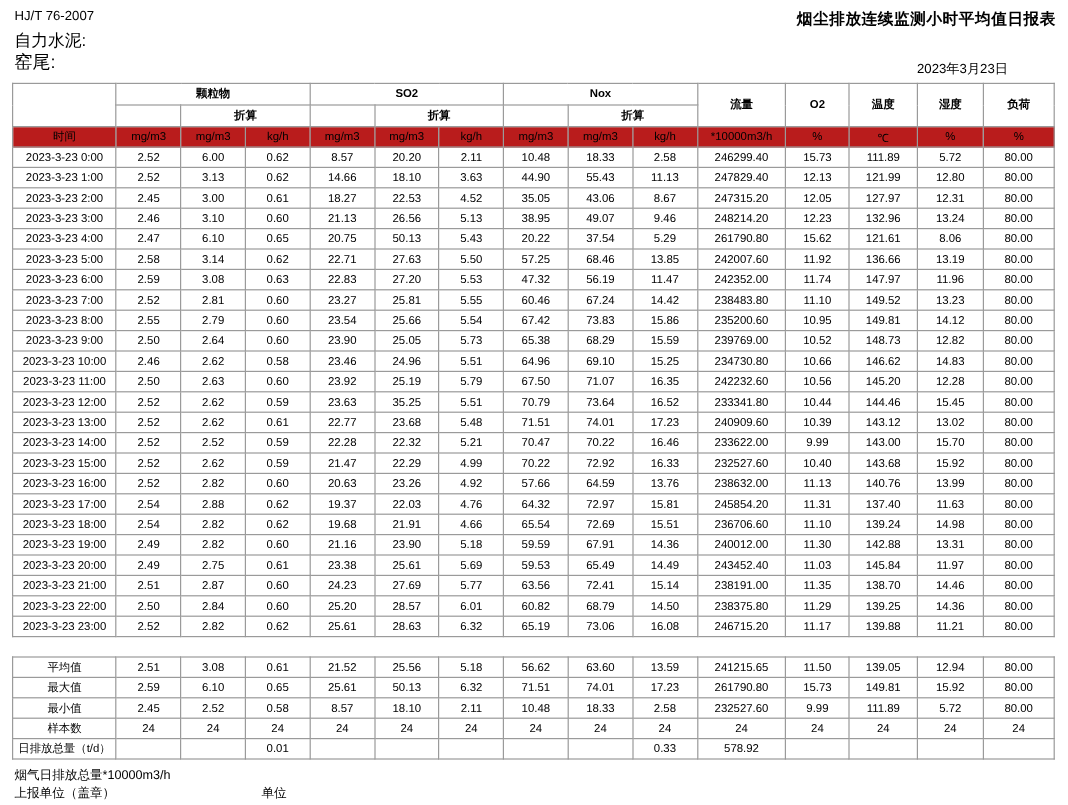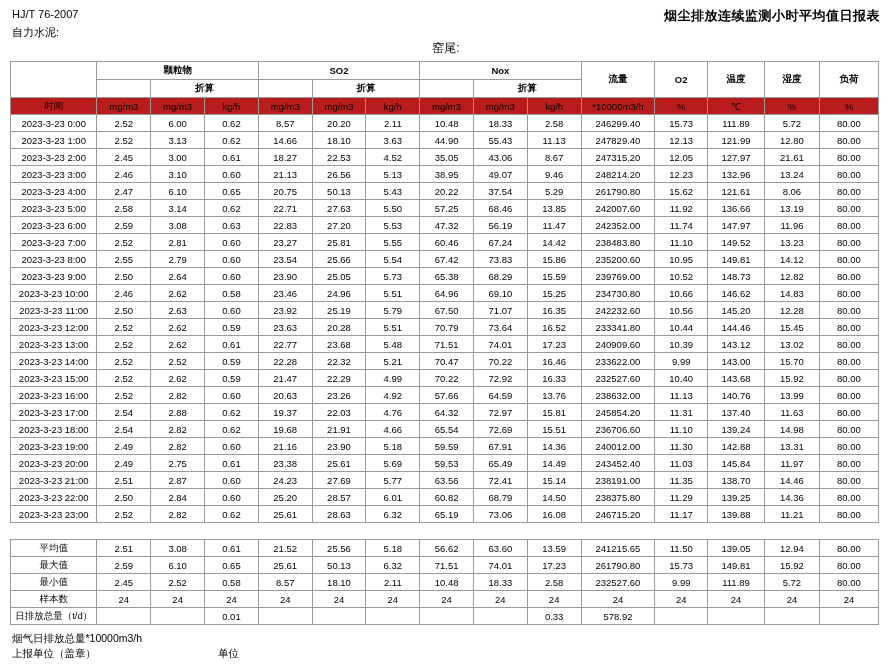--- a/index.html
+++ b/index.html
@@ -8,22 +8,22 @@
     width: 890px;
     height: 671px;
     background: #ffffff;
     font-family: "Liberation Sans", sans-serif;
     font-size: 10px;
     color: #000;
   }
   .page { position: relative; width: 890px; height: 671px; padding: 6px 10px 0 10px; }
   .std-no { font-size: 11px; margin: 2px 0 0 2px; }
   .doc-title { text-align: right; font-weight: bold; font-size: 13px; margin-top: -13px; letter-spacing: 0.5px; }
-  .meta-line { font-size: 11px; margin-left: 2px; }
-  .meta-line2 { font-size: 12px; margin-left: 2px; text-align: center; }
+  .meta-line { font-size: 14px; margin-left: 2px; }
+  .meta-line2 { font-size: 15px; margin-left: 2px; }
   .date-line { text-align: right; font-size: 11px; margin-right: 40px; margin-top: -12px; }
 
   table.main { border-collapse: collapse; width: 869px; margin-top: 4px; table-layout: fixed; border-radius: 20px; }
   table.main th, table.main td {
     border: 1px solid #9a9a9a;
     text-align: center;
     font-size: 9.5px;
     height: 17px;
     padding: 0;
     white-space: nowrap;
@@ -46,20 +46,21 @@
   .footer .unit-word { display:inline-block; margin-left: 119px; }
 </style>
 </head>
 <body>
 
 <div class="page">
   <div class="std-no">HJ/T  76-2007</div>
   <div class="doc-title">烟尘排放连续监测小时平均值日报表</div>
   <div class="meta-line">自力水泥:</div>
   <div class="meta-line2">窑尾:</div>
+  <div class="date-line">2023年3月23日</div>
 
   <table class="main">
     <colgroup>
       <col class="time-col">
         <col class="d-col">
         <col class="d-col">
         <col class="d-col">
       <col class="d-col">
         <col class="d-col">
         <col class="d-col">
@@ -152,21 +153,21 @@
           <td>0.61</td>
           <td>18.27</td>
           <td>22.53</td>
           <td>4.52</td>
           <td>35.05</td>
           <td>43.06</td>
           <td>8.67</td>
           <td>247315.20</td>
           <td>12.05</td>
           <td>127.97</td>
-          <td>21.61</td>
+          <td>12.31</td>
           <td>80.00</td>
         </tr>
         <tr class="row-data">
           <td>2023-3-23 3:00</td>
           <td>2.46</td>
           <td>3.10</td>
           <td>0.60</td>
           <td>21.13</td>
           <td>26.56</td>
           <td>5.13</td>
@@ -314,21 +315,21 @@
           <td>145.20</td>
           <td>12.28</td>
           <td>80.00</td>
         </tr>
         <tr class="row-data">
           <td>2023-3-23 12:00</td>
           <td>2.52</td>
           <td>2.62</td>
           <td>0.59</td>
           <td>23.63</td>
-          <td>20.28</td>
+          <td>35.25</td>
           <td>5.51</td>
           <td>70.79</td>
           <td>73.64</td>
           <td>16.52</td>
           <td>233341.80</td>
           <td>10.44</td>
           <td>144.46</td>
           <td>15.45</td>
           <td>80.00</td>
         </tr>

